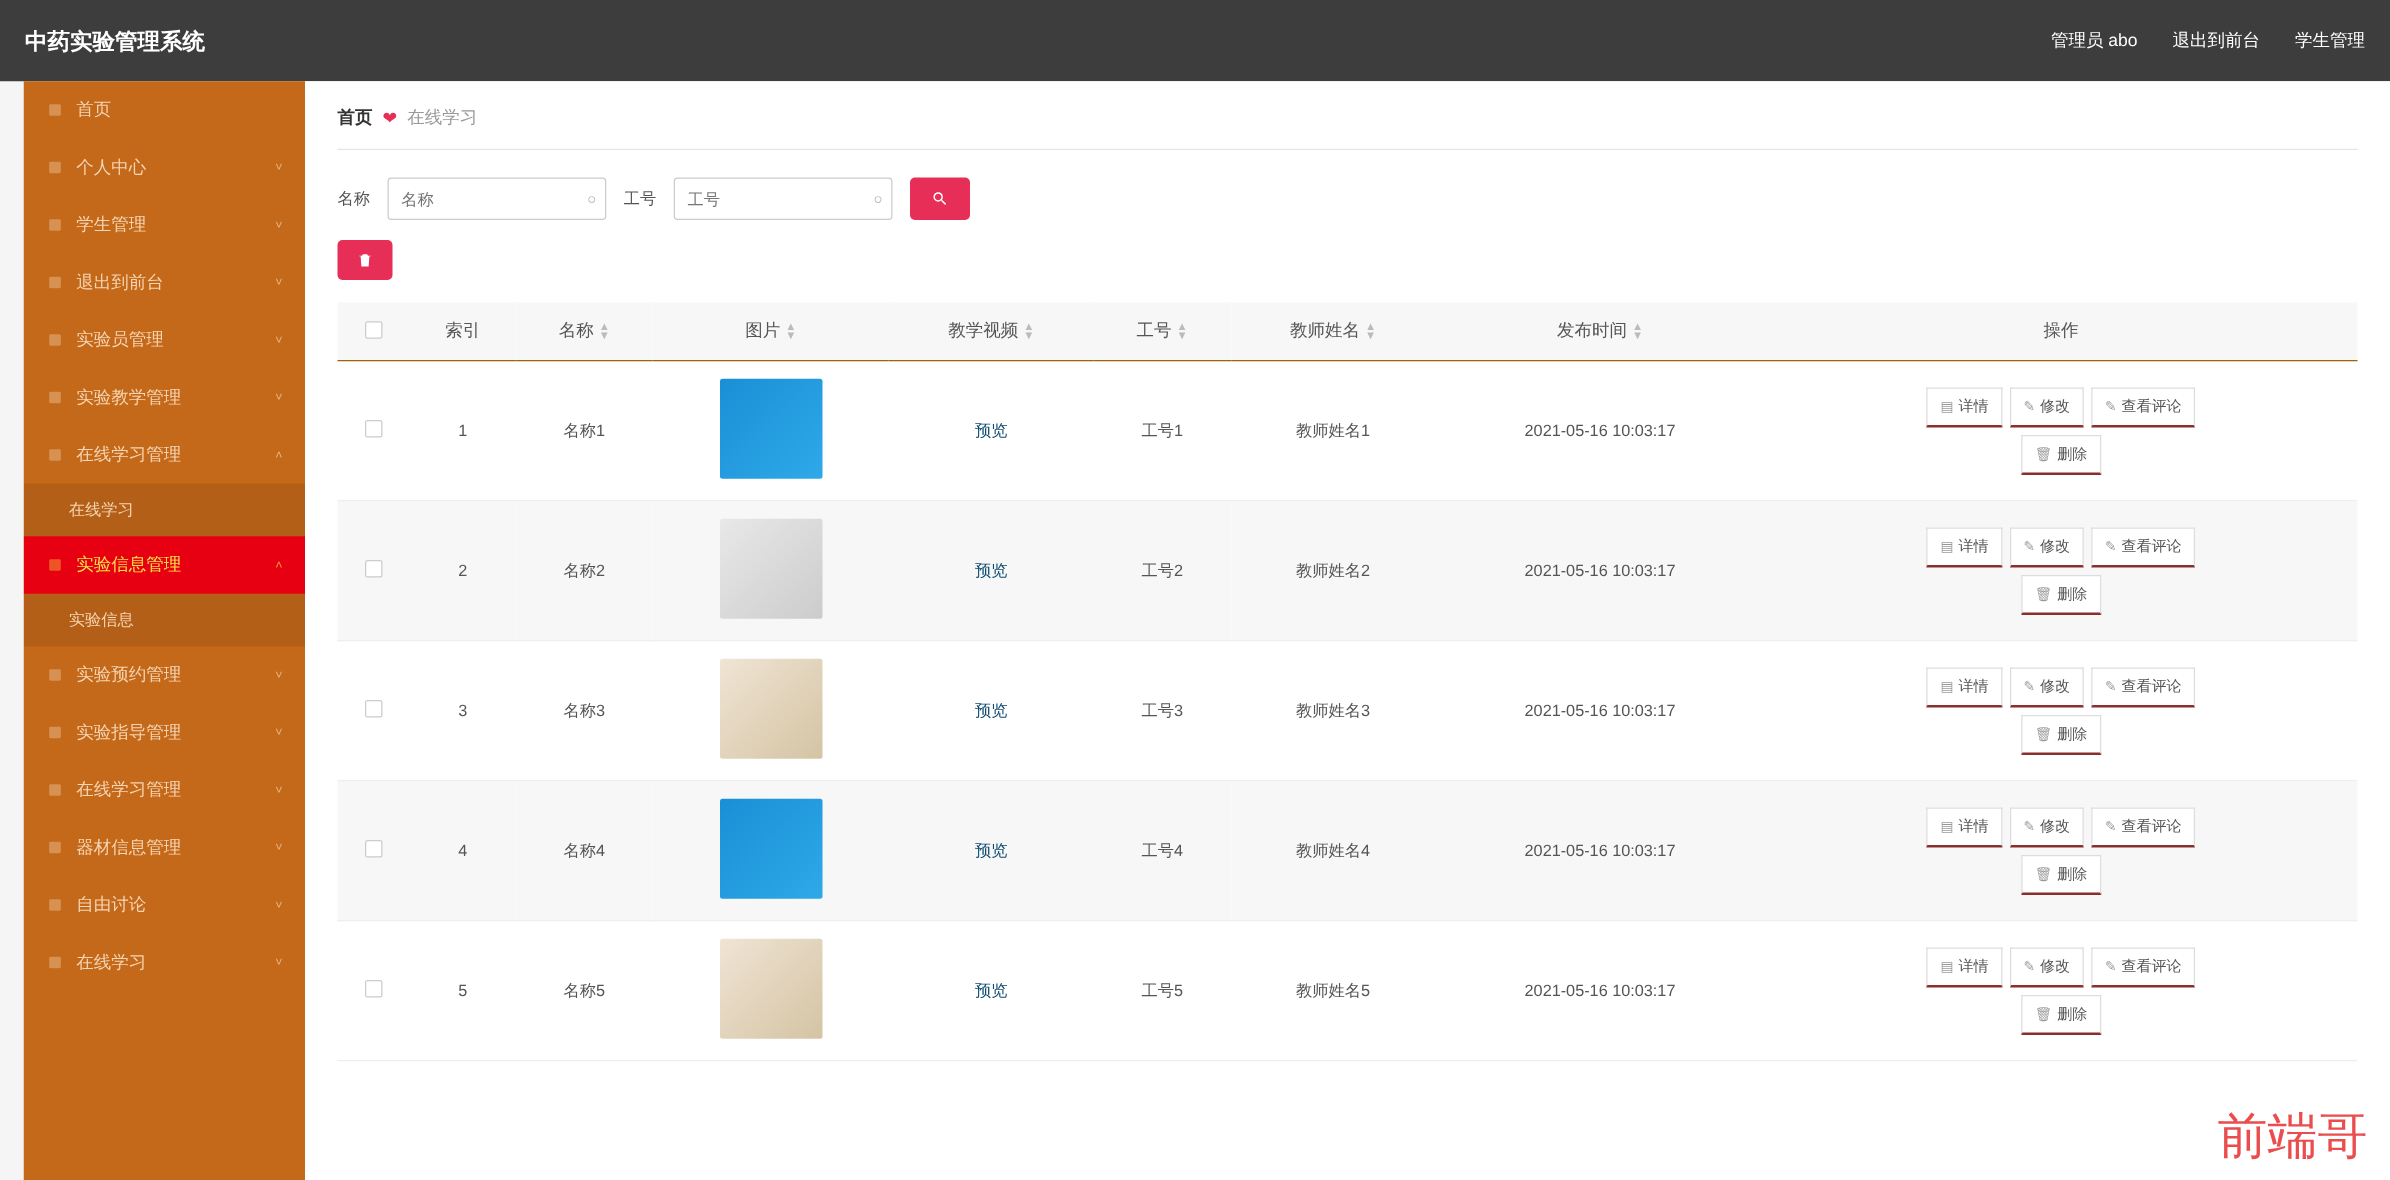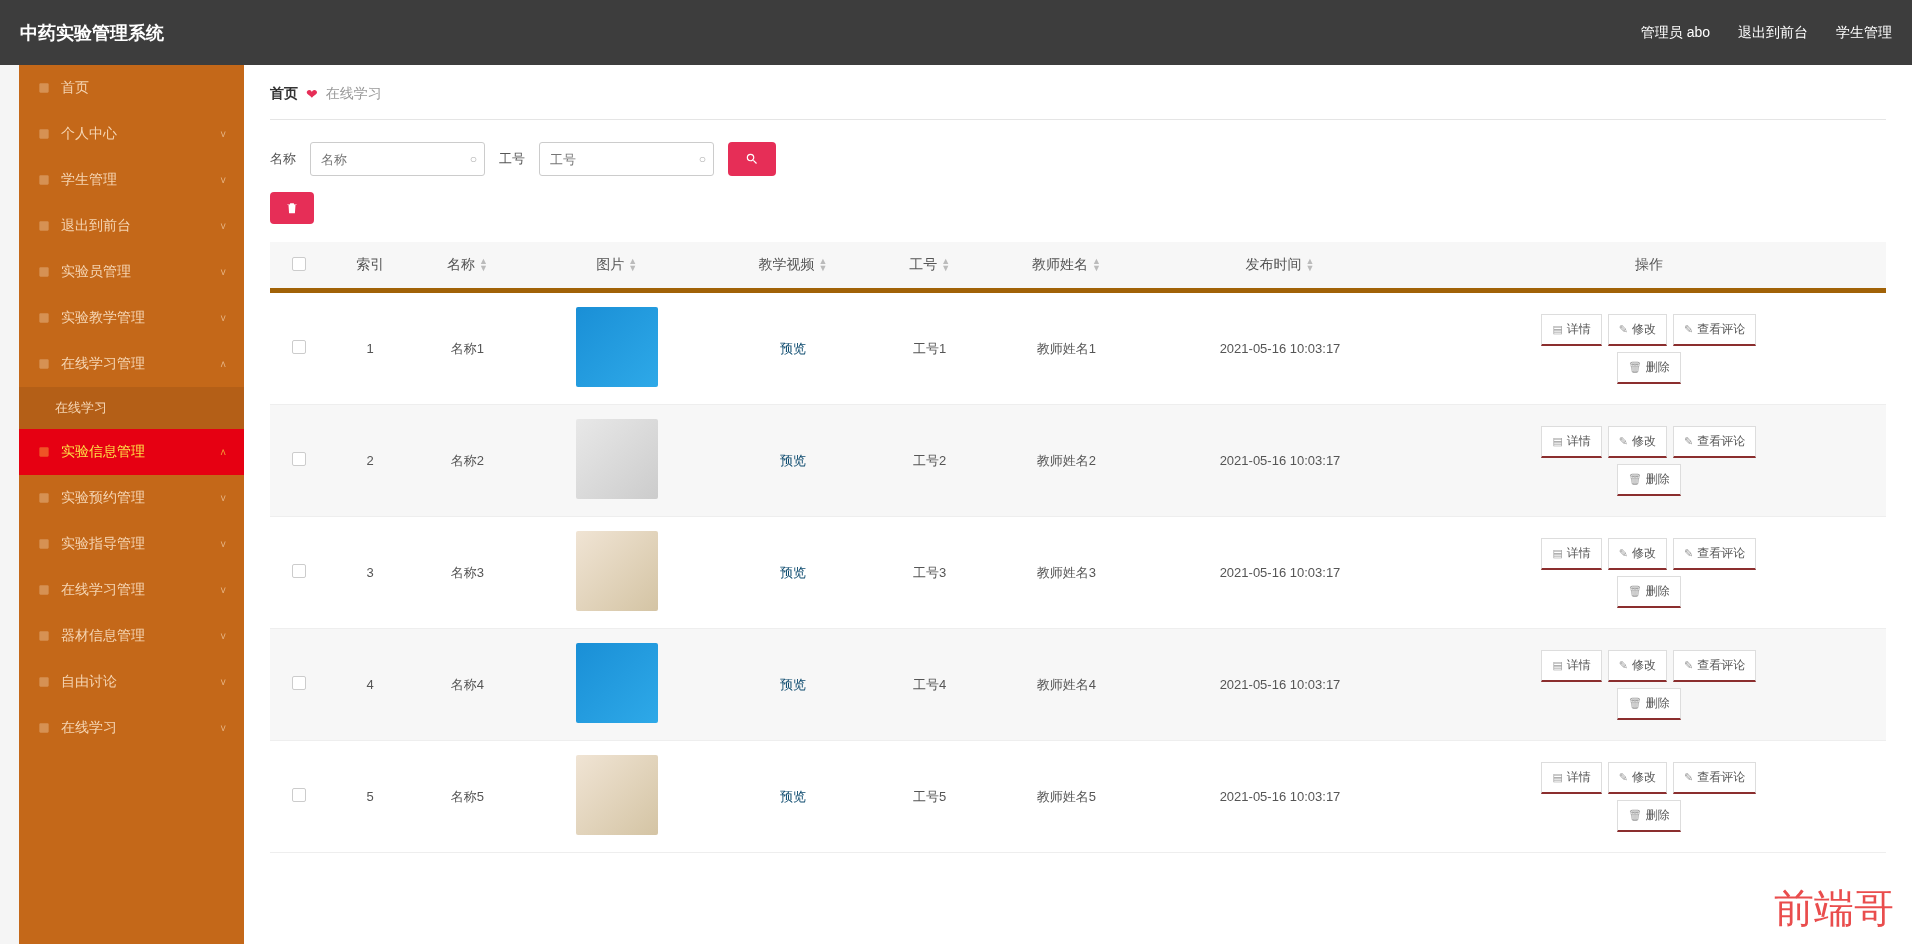--- a/index.html
+++ b/index.html
@@ -34,21 +34,21 @@
 .searchbar { display: flex; align-items: center; gap: 14px; margin-bottom: 16px; }
 .search-label { font-size: 13px; color: #555; }
 .search-input-wrap { position: relative; }
 .search-input { width: 175px; height: 34px; border: 1px solid #ccc; border-radius: 3px; padding: 0 28px 0 10px; font-size: 13px; }
 .search-suffix { position: absolute; right: 8px; top: 50%; transform: translateY(-50%); color: #aaa; font-size: 12px; pointer-events: none; }
 .btn-search { width: 48px; height: 34px; background: #e62e57; border: none; border-radius: 4px; color: #fff; cursor: pointer; font-size: 14px; display: flex; align-items: center; justify-content: center; }
 .btn-delete { width: 44px; height: 32px; background: #e62e57; border: none; border-radius: 4px; color: #fff; cursor: pointer; font-size: 14px; margin-bottom: 18px; display: flex; align-items: center; justify-content: center; }
 
 
 .table { width: 100%; border-collapse: collapse; }
-.table th { background: #f7f7f7; padding: 14px 8px; text-align: center; font-weight: normal; font-size: 14px; color: #555; border-bottom: 5px solid #a16207; }
+.table th { background: #f7f7f7; padding: 14px 8px; text-align: center; font-weight: normal; font-size: 14px; color: #555; border-bottom: 1px solid #a16207; }
 .table td { padding: 14px 8px; text-align: center; font-size: 13px; color: #555; border-bottom: 1px solid #eee; vertical-align: middle; }
 .table tr:nth-child(even) td { background: #f7f7f7; }
 .sort-icons { display: inline-block; margin-left: 4px; color: #bbb; font-size: 9px; line-height: 7px; vertical-align: middle; }
 .sort-icons::before { content: "▲"; display: block; }
 .sort-icons::after { content: "▼"; display: block; }
 .checkbox { width: 14px; height: 14px; border: 1px solid #ccc; border-radius: 2px; display: inline-block; cursor: pointer; background: #fff; }
 .img-cell { width: 82px; height: 80px; background: linear-gradient(135deg, #1a8fd6 0%, #2ea9e8 100%); display: inline-block; border-radius: 2px; position: relative; }
 .img-cell.type2 { background: linear-gradient(135deg, #e8e8e8 0%, #ccc 100%); }
 .img-cell.type3 { background: linear-gradient(135deg, #f0e4d4 0%, #d4c4a4 100%); }
 .preview-link { color: #0c4a6e; cursor: pointer; }
@@ -141,20 +141,21 @@
       <div class="sidebar-sub">在线学习</div>
       <div class="sidebar-item active">
         <span class="left">
           <span class="sidebar-icon"><svg class="ico" viewBox="0 0 24 24">
               <rect x="4" y="4" width="16" height="16" rx="2" opacity="0.5"></rect>
             </svg></span>
           <span>实验信息管理</span>
         </span>
         <span class="chevron">˄</span>
       </div>
+      <div class="sidebar-sub">实验信息</div>
       <div class="sidebar-item">
         <span class="left">
           <span class="sidebar-icon"><svg class="ico" viewBox="0 0 24 24">
               <rect x="4" y="4" width="16" height="16" rx="2" opacity="0.5"></rect>
             </svg></span>
           <span>实验预约管理</span>
         </span>
         <span class="chevron">˅</span>
       </div>
       <div class="sidebar-item">

